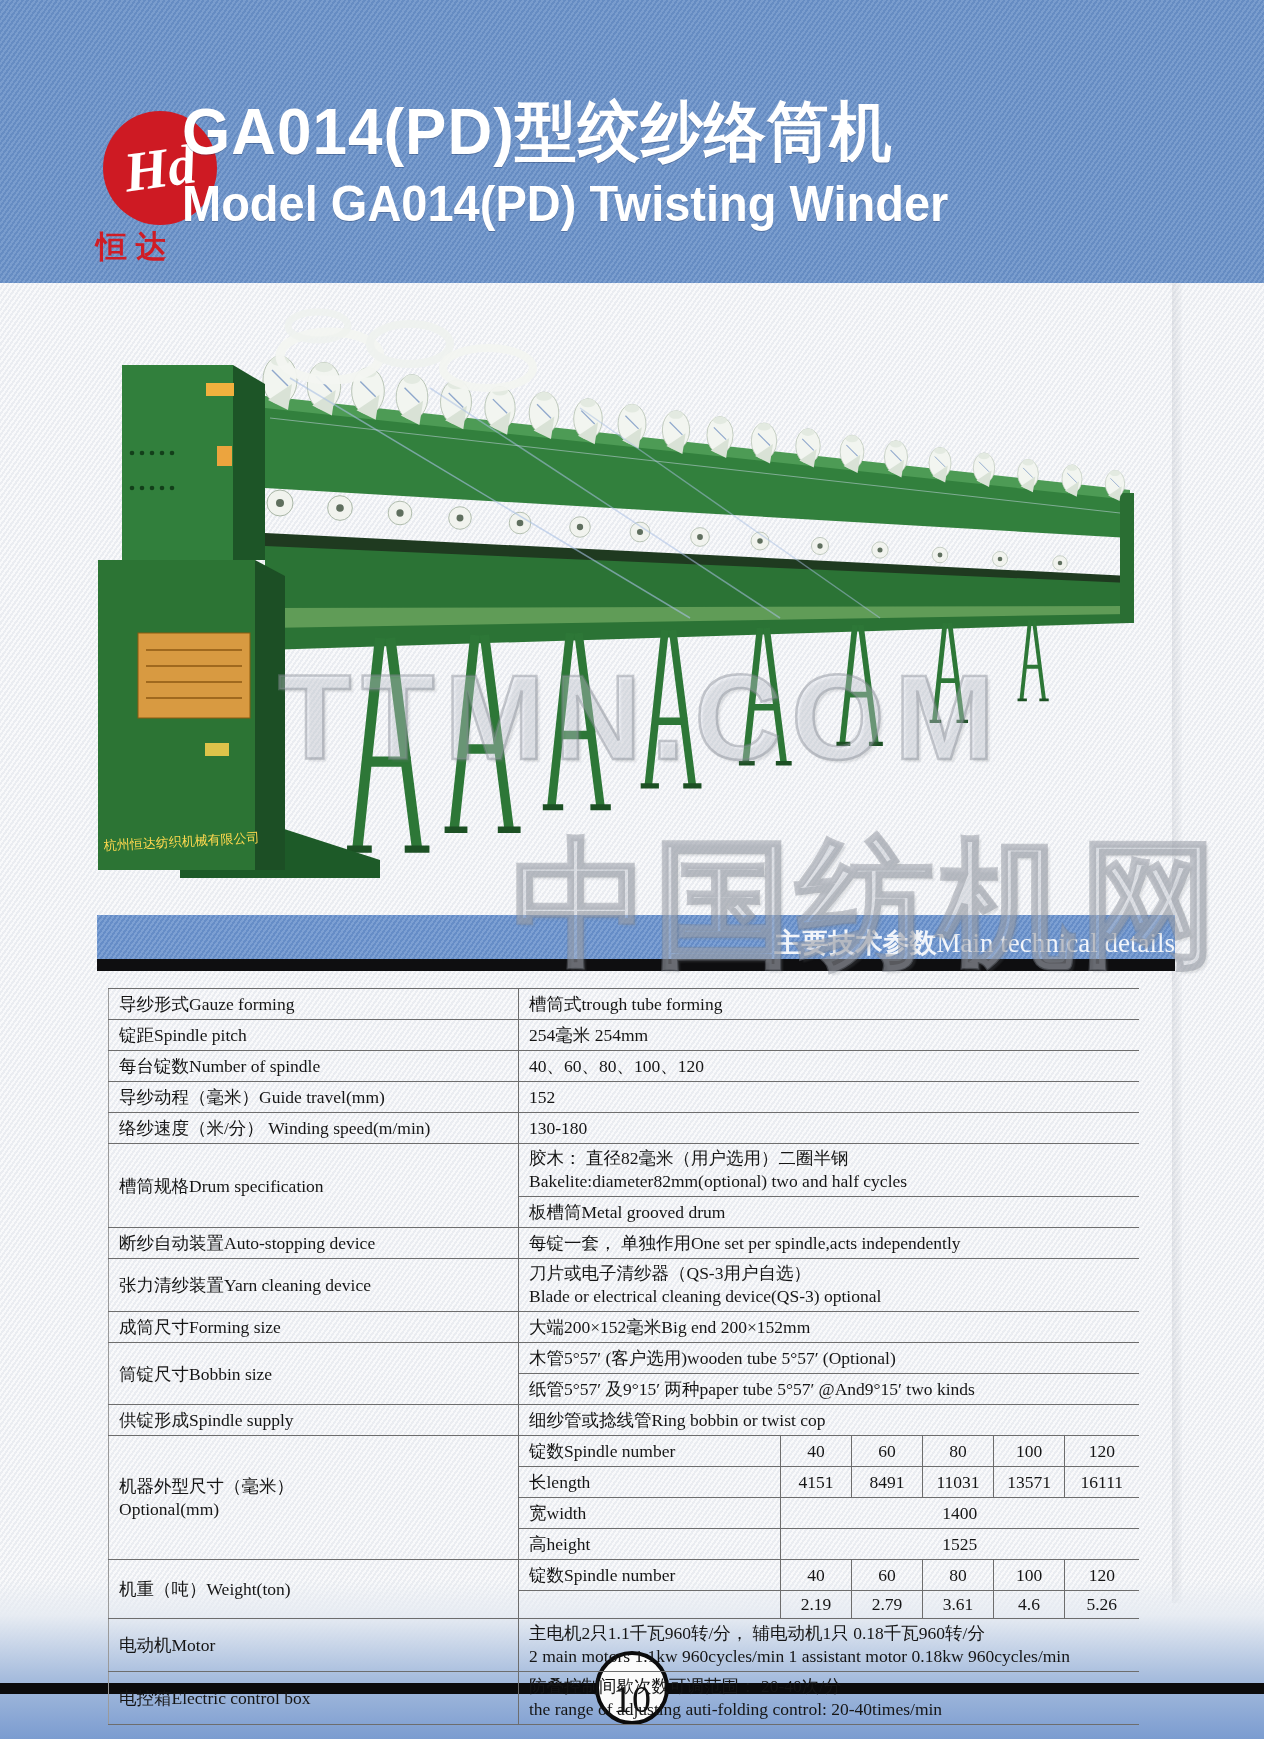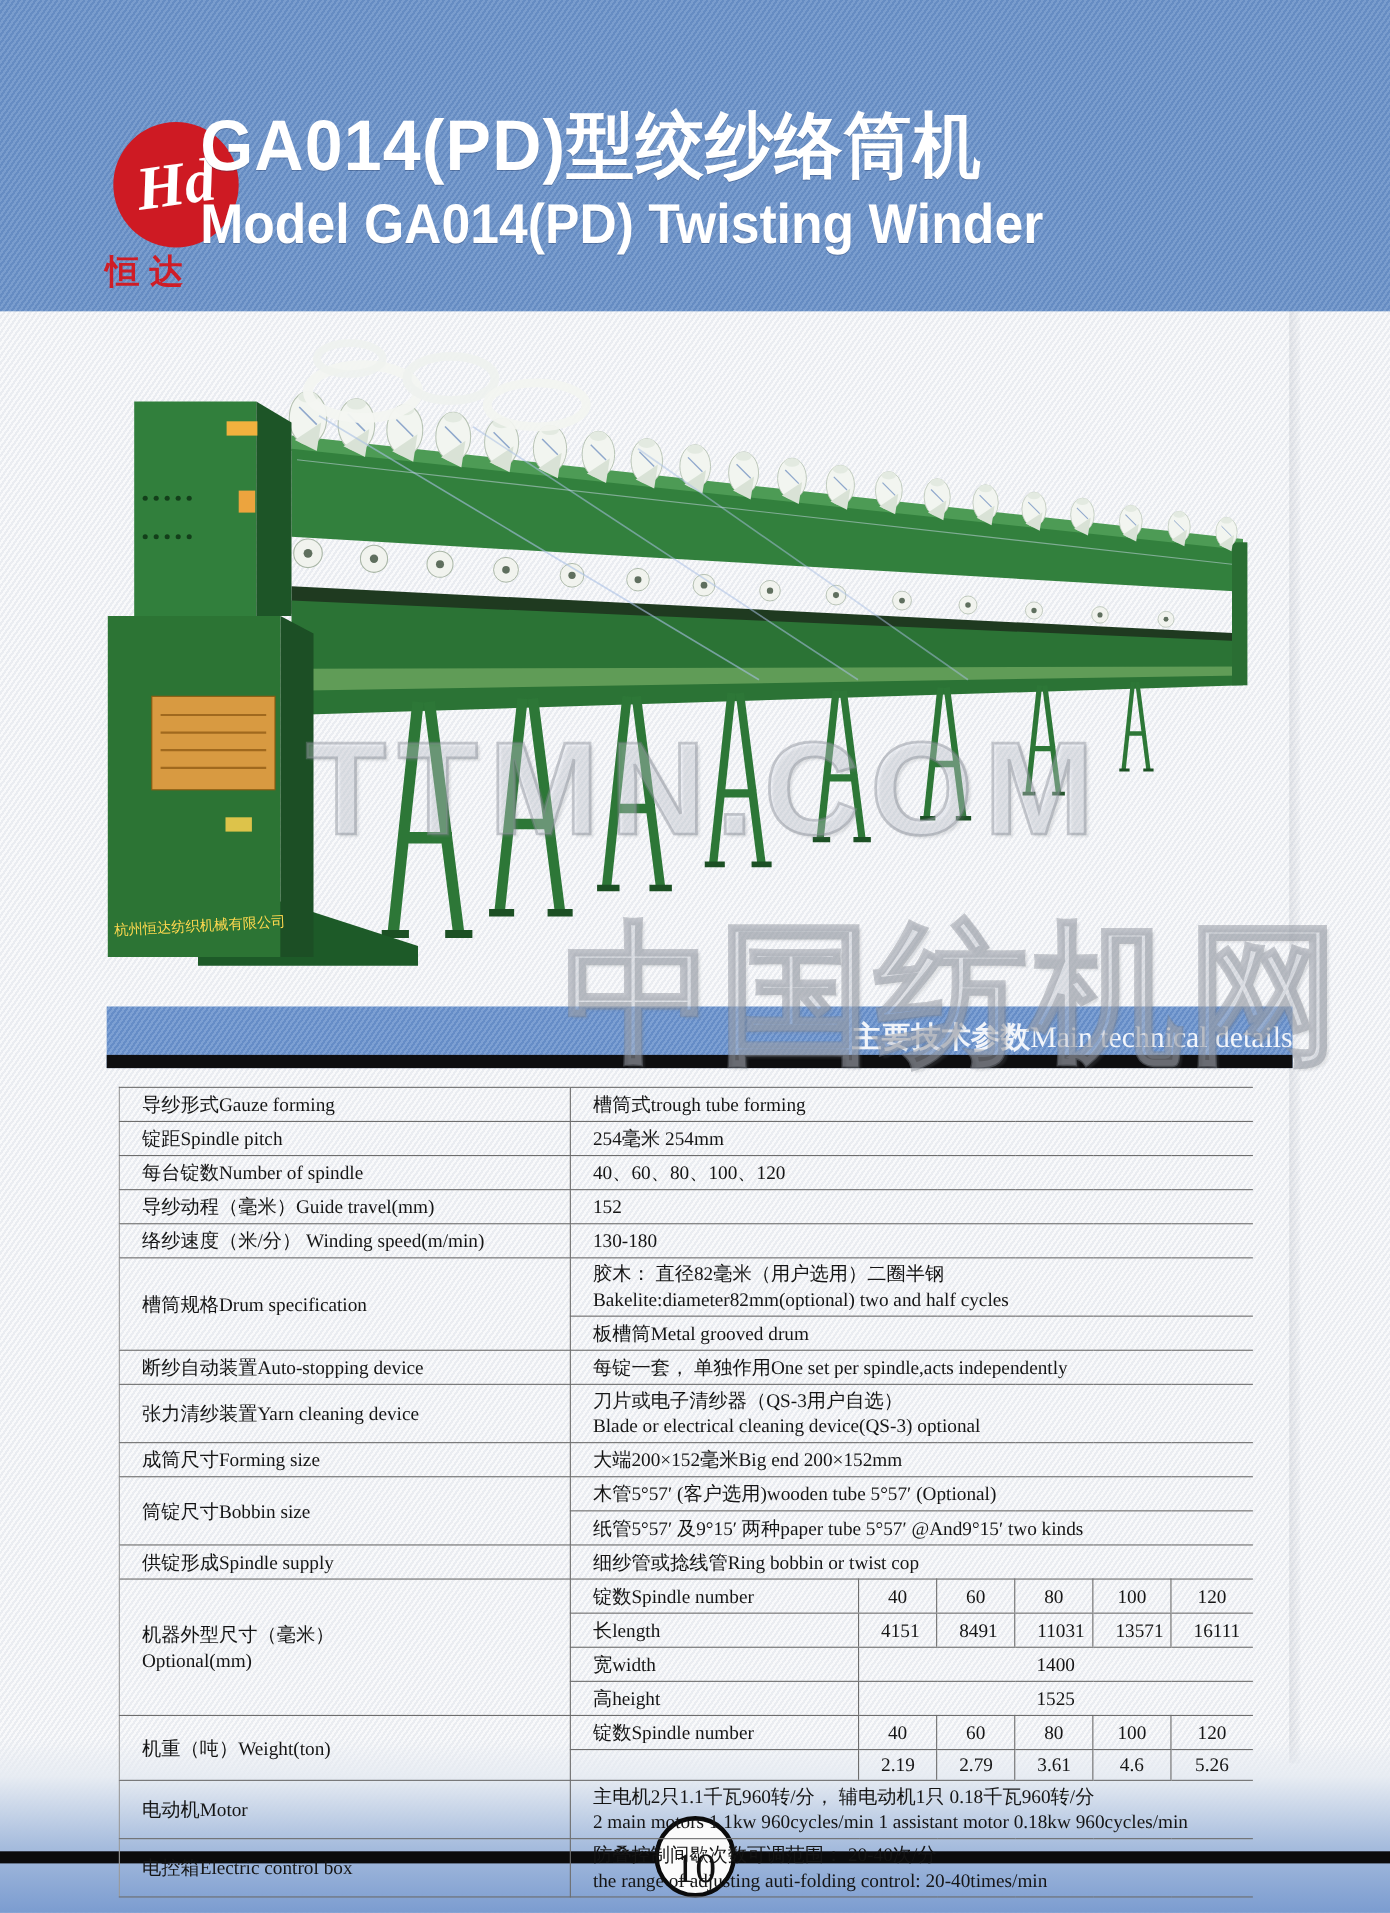--- a/index.html
+++ b/index.html
@@ -67,21 +67,21 @@
   .tbl-header .cn{font-weight:bold;}
   .tbl-header .en{font-family:"Liberation Serif",serif;}
   .black-bar{position:absolute;left:97px;top:959px;width:1078px;height:12px;background:#0e0e10;z-index:3;}
   
   .spec-wrap{position:absolute;left:108px;top:988px;width:1030px;z-index:4;}
   table.spec{
     border-collapse:collapse;table-layout:fixed;width:1030px;
     font-family:"Liberation Serif",serif;font-size:17.5px;color:#151515;
   }
   table.spec td{
-    border-bottom:1px solid #6d6d6d;padding:3px 20px;vertical-align:middle;
+    border-bottom:1px solid #6d6d6d;padding:3px 10px;vertical-align:middle;
     overflow:hidden;white-space:nowrap;
   }
   table.spec{border-top:1px solid #6d6d6d;border-left:1px solid #9a9a9a;}
   td.lbl{border-right:1px solid #6d6d6d;padding-left:13px;}
   td.val{}
   td.sub{}
   td.num{border-left:1px solid #6d6d6d;text-align:center;padding:3px 2px;}
   td.numspan{border-left:1px solid #6d6d6d;text-align:center;}
   .cellline{line-height:23px;}
   

